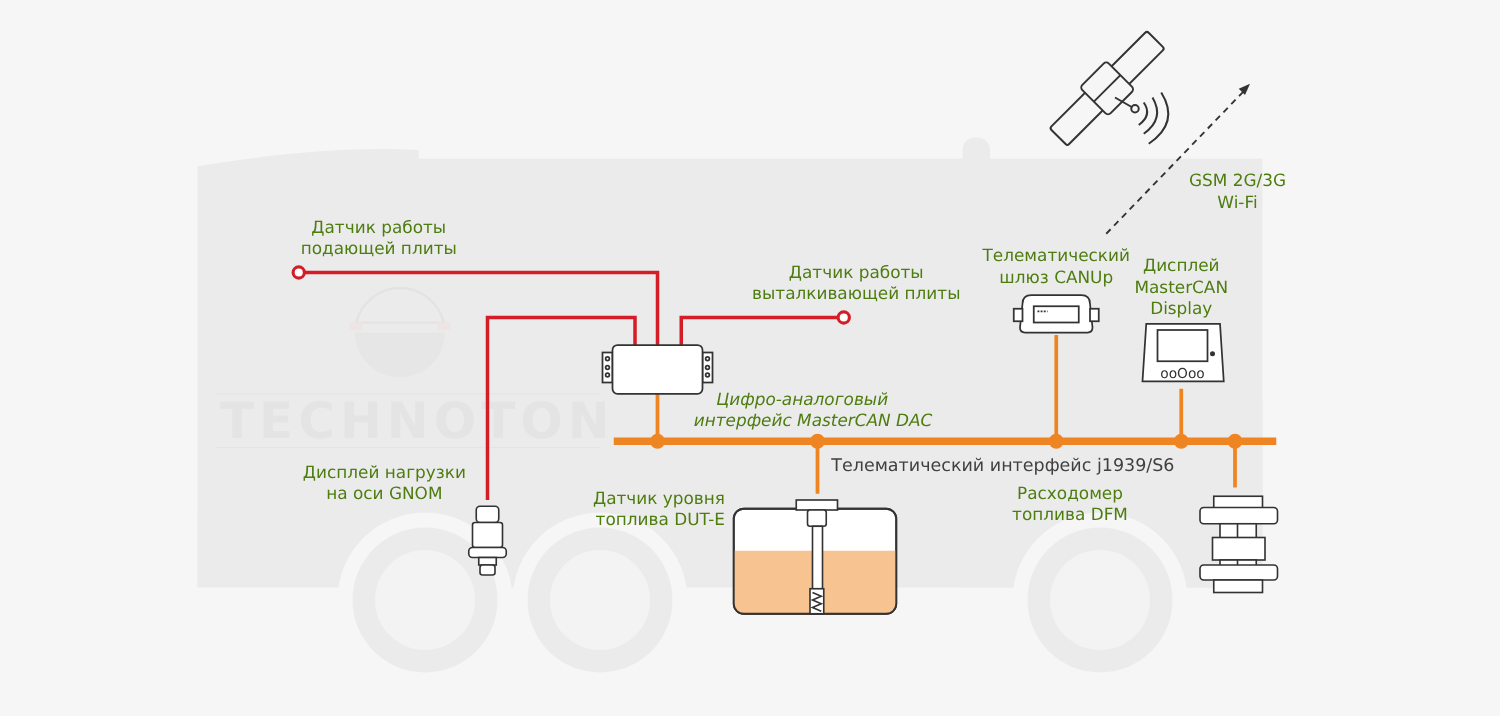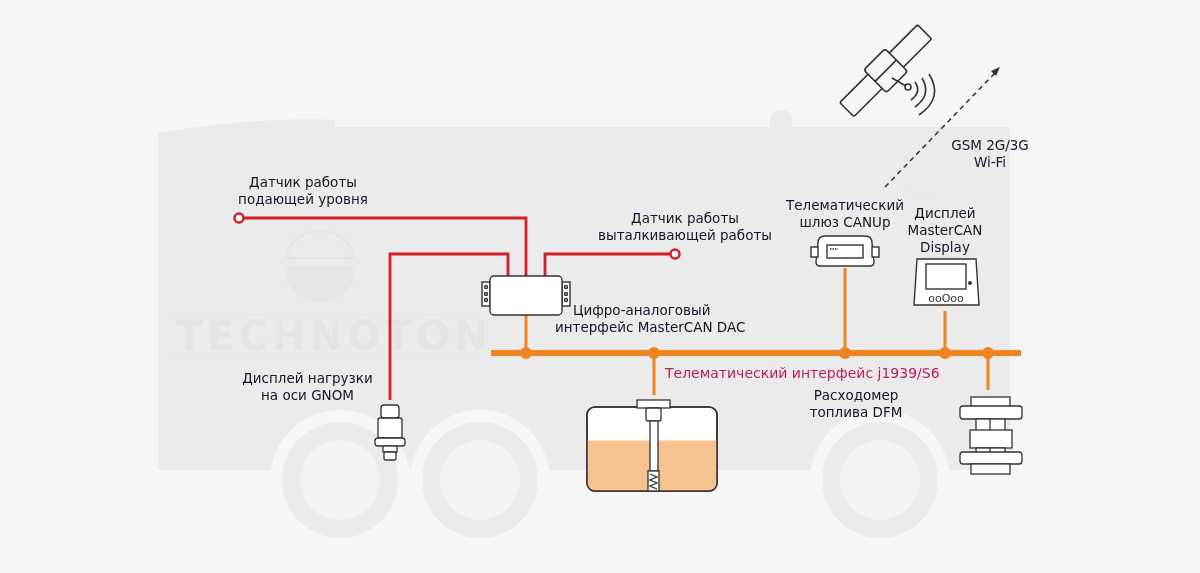--- a/index.html
+++ b/index.html
@@ -1,22 +1,22 @@
 <!DOCTYPE html>
 <html><head>
 <meta charset="utf-8">
 <style>
   html, body { margin:0; padding:0; }
   body { width:1200px; height:573px; background:#f6f6f6; overflow:hidden; position:relative;
          font-family:"DejaVu Sans", "Liberation Sans", sans-serif; }
   #stage { position:absolute; left:0; top:0; width:1200px; height:573px; }
-  .lbl { position:absolute; font-size:13.5px; line-height:17px; color:#0f172a; text-align:center; white-space:nowrap; }
+  .lbl { position:absolute; font-size:13.5px; line-height:17px; color:#4d7c0f; text-align:center; white-space:nowrap; }
   .lbl.left { text-align:left; }
   .lbl.right { text-align:right; }
-  .lbl.orange { color:#be185d; font-size:14px; }
+  .lbl.orange { color:#404040; font-size:14px; }
   .lbl span { display:block; }
 </style>
 </head>
 <body>
 
 <div id="stage">
   <svg width="1200" height="573" viewBox="0 0 1200 573">
 
     <g fill="#ebebeb">
       <path d="M158 133 Q260 116 335 120 L335 127 L1010 127 L1010 470 L158 470 Z"></path>
@@ -143,33 +143,37 @@
       <rect x="976" y="448" width="29" height="14"></rect>
       <line x1="990" y1="448" x2="990" y2="462"></line>
       <rect x="960" y="452" width="62" height="12" rx="3"></rect>
       <rect x="971" y="464" width="39" height="10"></rect>
     </g>
   </svg>
 
   
   <div class="lbl" style="left:228px; top:174px; width:150px;">
     <span>Датчик работы</span>
-    <span>подающей уровня</span>
+    <span>подающей плиты</span>
   </div>
   <div class="lbl" style="left:590px; top:210px; width:190px;">
     <span>Датчик работы</span>
-    <span>выталкивающей работы</span>
+    <span>выталкивающей плиты</span>
   </div>
-  <div class="lbl left" style="left:555px; top:302px;">
+  <div class="lbl left" style="left:555px; top:312px;font-style:italic;">
     <span style="text-align:center; margin-left:10px; text-align:left; padding-left:8px;">Цифро-аналоговый</span>
     <span>интерфейс MasterCAN DAC</span>
   </div>
   <div class="lbl" style="left:240px; top:370px; width:135px;">
     <span>Дисплей нагрузки</span>
     <span>на оси GNOM</span>
+  </div>
+  <div class="lbl right" style="left:460px; top:391px; width:120px;">
+    <span>Датчик уровня</span>
+    <span>топлива DUT-E</span>
   </div>
   <div class="lbl orange left" style="left:665px; top:365px;">Телематический интерфейс j1939/S6</div>
   <div class="lbl" style="left:775px; top:197px; width:140px;">
     <span>Телематический</span>
     <span>шлюз CANUp</span>
   </div>
   <div class="lbl" style="left:900px; top:205px; width:90px;">
     <span>Дисплей</span>
     <span>MasterCAN</span>
     <span>Display</span>

